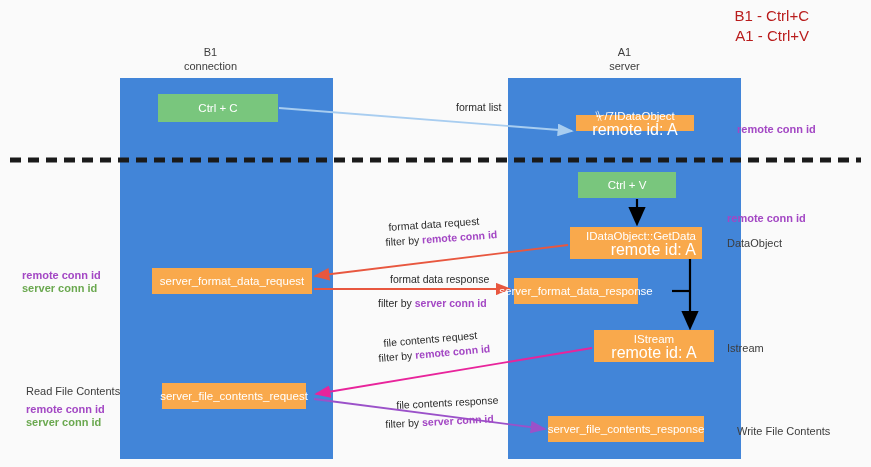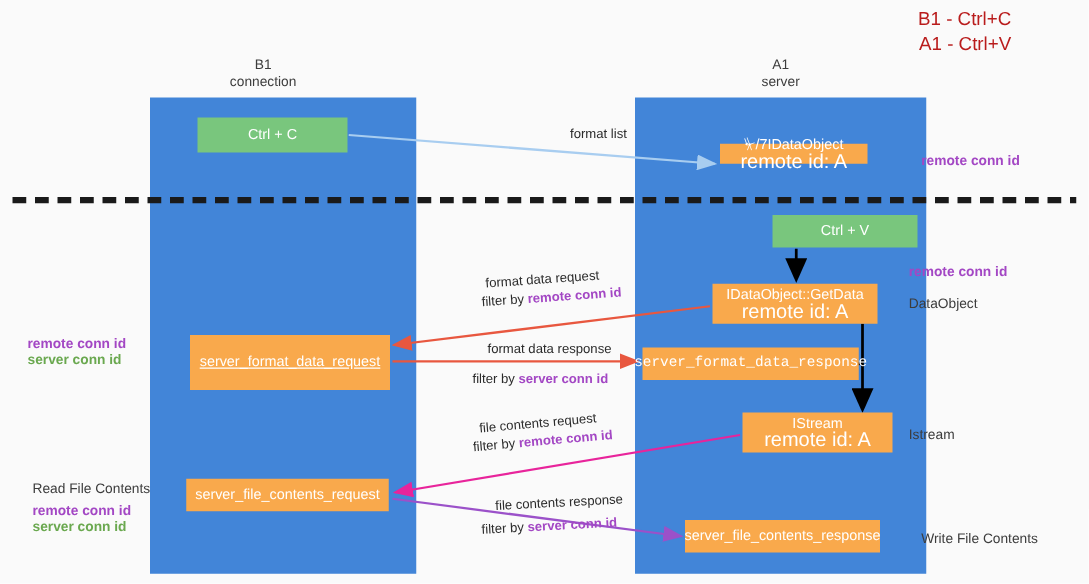--- a/index.html
+++ b/index.html
@@ -57,26 +57,26 @@
     line-height: 14px;
     text-align: center;
     padding: 2px 6px;
   }
   .node.orange { background: #f9a94c; }
   .node.green  { background: #79c67d; }
   .node .sub { font-size: 16px; }
 
   #n-ctrlc      { left: 158px; top: 94px;  width: 120px; height: 28px; }
   #n-dataobject { left: 576px; top: 115px; width: 118px; height: 16px; }
-  #n-ctrlv      { left: 578px; top: 172px; width: 116px; height: 26px; margin-left: 40px; }
-  #n-getdata    { left: 570px; top: 227px; width: 132px; height: 32px; }
-  #n-sfdreq     { left: 152px; top: 268px; width: 160px; height: 44px; text-decoration: underline; }
-  #n-sfdres     { left: 514px; top: 278px; width: 173px; height: 26px; font-family: Liberation Mono, monospace; }
+  #n-ctrlv      { left: 578px; top: 172px; width: 98px; height: 26px; }
+  #n-getdata    { left: 570px; top: 227px; width: 132px; height: 32px; align-items: flex-end; }
+  #n-sfdreq     { left: 152px; top: 268px; width: 160px; height: 26px; }
+  #n-sfdres     { left: 514px; top: 278px; width: 124px; height: 26px; }
   #n-istream    { left: 594px; top: 330px; width: 120px; height: 32px; }
-  #n-sfcreq     { left: 149px; top: 383px; width: 162px; height: 26px; }
+  #n-sfcreq     { left: 162px; top: 383px; width: 144px; height: 26px; }
   #n-sfcres     { left: 548px; top: 416px; width: 156px; height: 26px; }
 
   .side-label {
     position: absolute;
     font-size: 11px;
     line-height: 14px;
     color: #3c3c3c;
     white-space: pre;
   }
   .side-label.purple { color: #a347c4; font-weight: bold; }

